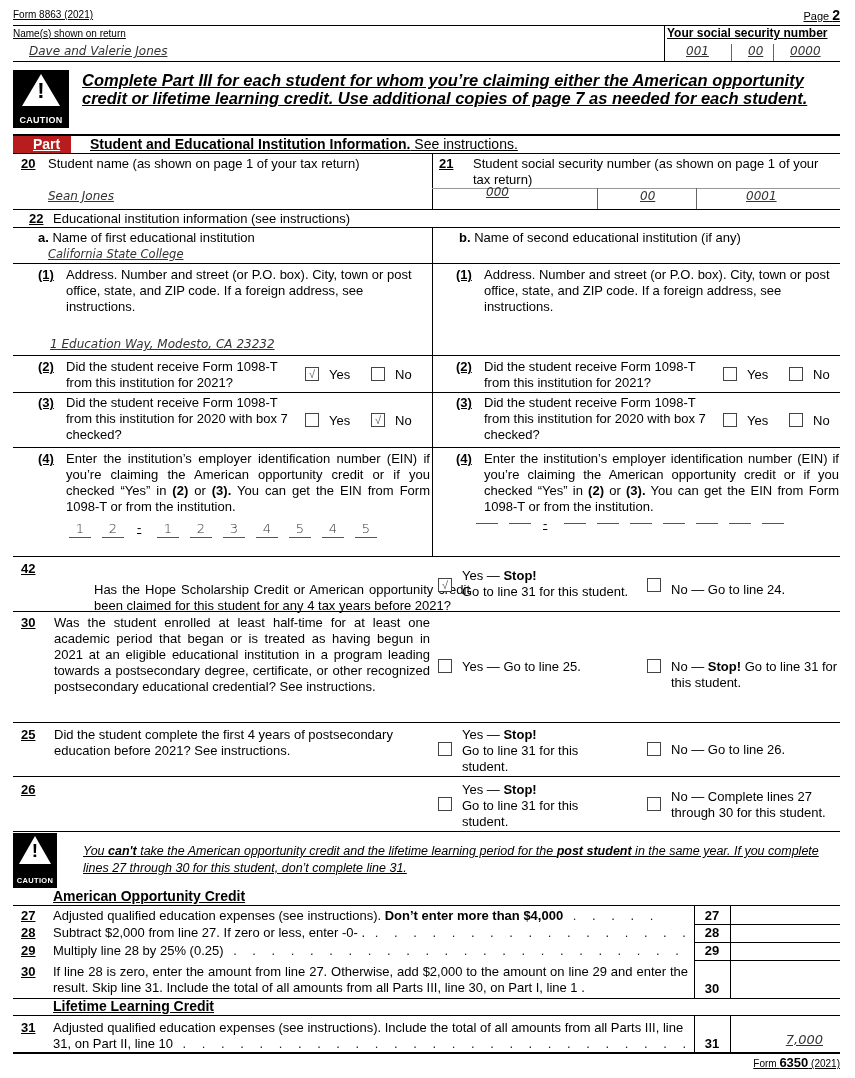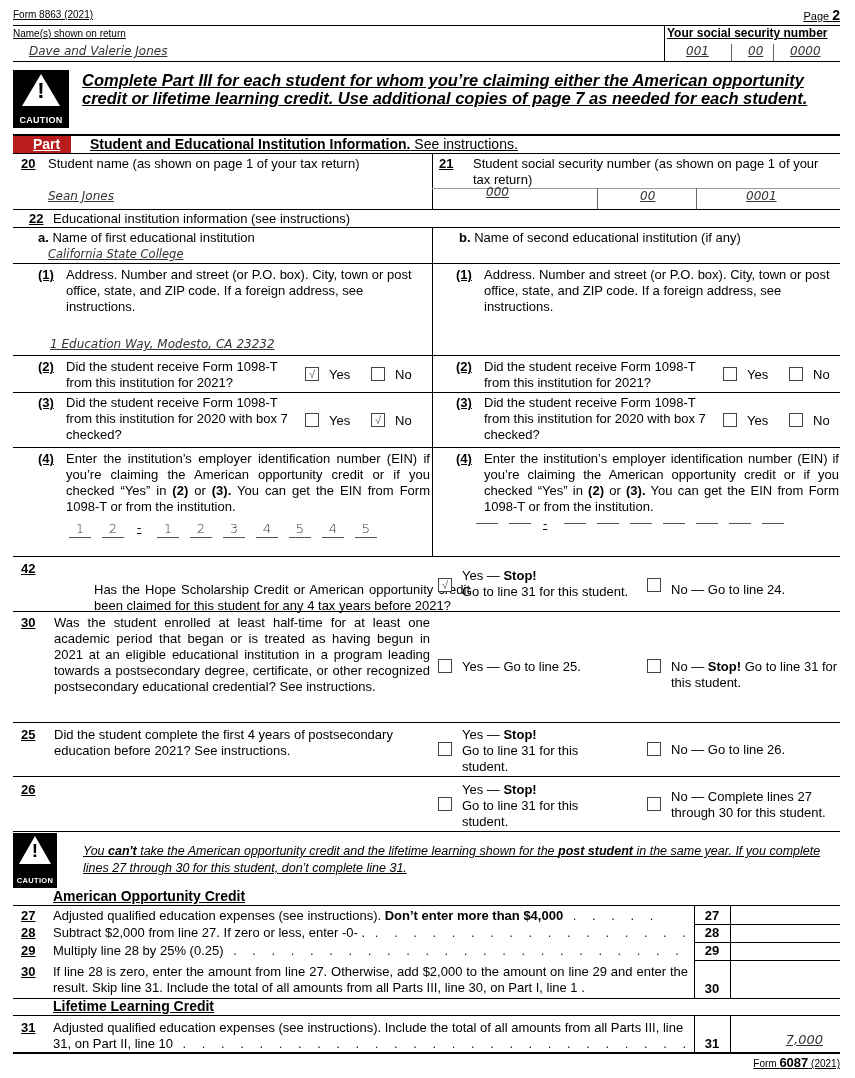--- a/index.html
+++ b/index.html
@@ -184,21 +184,21 @@
   <div class="cb" style="left:634px;top:797px;"></div>
   <div class="lbl" style="left:658px;top:789px;width:172px;">No — Complete lines 27 through 30 for this student.</div>
   <div class="hline" style="top:831px;"></div>
 
   <div class="caution" style="left:0;top:833px;width:44px;height:55px;">
     <div class="tri" style="left:6px;top:3px;border-left-width:16px;border-right-width:16px;border-bottom-width:28px;"></div>
     <div class="bang" style="width:44px;top:5px;font-size:19px;">!</div>
     <div class="cap" style="width:44px;font-size:7.5px;">CAUTION</div>
   </div>
   <div class="abs" style="left:70px;top:843px;width:745px;font-size:12.5px;font-style:italic;line-height:17px;">
-    <span>You </span><b>can't</b><span> take the American opportunity credit and the lifetime learning shown for the </span><b>post student</b><span> in the same year. If you complete lines 27 through 30 for this student, don’t complete line 31.</span>
+    <span>You </span><b>can't</b><span> take the American opportunity credit and the lifetime learning period for the </span><b>post student</b><span> in the same year. If you complete lines 27 through 30 for this student, don’t complete line 31.</span>
   </div>
 
   <div class="abs" style="left:40px;top:888px;font-weight:bold;font-size:14px;">American Opportunity Credit</div>
   <div class="hline" style="top:905px;"></div>
   <div class="vline" style="left:681px;top:905px;height:94px;"></div>
   <div class="vline" style="left:717px;top:905px;height:94px;"></div>
 
   <div class="abs num" style="left:8px;top:908px;">27</div>
   <div class="lbl" style="left:40px;top:908px;width:640px;white-space:nowrap;overflow:hidden;"><span>Adjusted qualified education expenses (see instructions). </span><b>Don’t enter more than $4,000</b><span class="dots"> . . . . .</span></div>
   <div class="linebox" style="top:908px;">27</div>
@@ -227,15 +227,15 @@
   <div class="hline" style="top:1015px;"></div>
   <div class="vline" style="left:681px;top:1015px;height:37px;"></div>
   <div class="vline" style="left:717px;top:1015px;height:37px;"></div>
   <div class="abs num" style="left:8px;top:1020px;">31</div>
   <div class="lbl" style="left:40px;top:1020px;width:640px;height:32px;overflow:hidden;"><span>Adjusted qualified education expenses (see instructions). Include the total of all amounts from all Parts III, line 31, on Part II, line 10</span><span class="dots"> . . . . . . . . . . . . . . . . . . . . . . . . . . . . .</span></div>
   <div class="linebox" style="top:1036px;">31</div>
   <div class="abs hand" style="left:720px;top:1032px;width:90px;text-align:right;font-size:13px;">7,000</div>
   <div class="hline thick" style="top:1052px;"></div>
 
   <div class="abs" style="right:0;top:1055px;font-size:10px;">
-    <span>Form </span><b style="font-size:13px;">6087</b><span> (2021)</span>
+    <span>Form </span><b style="font-size:13px;">6350</b><span> (2021)</span>
   </div>
 </div>
 
 </body></html>

